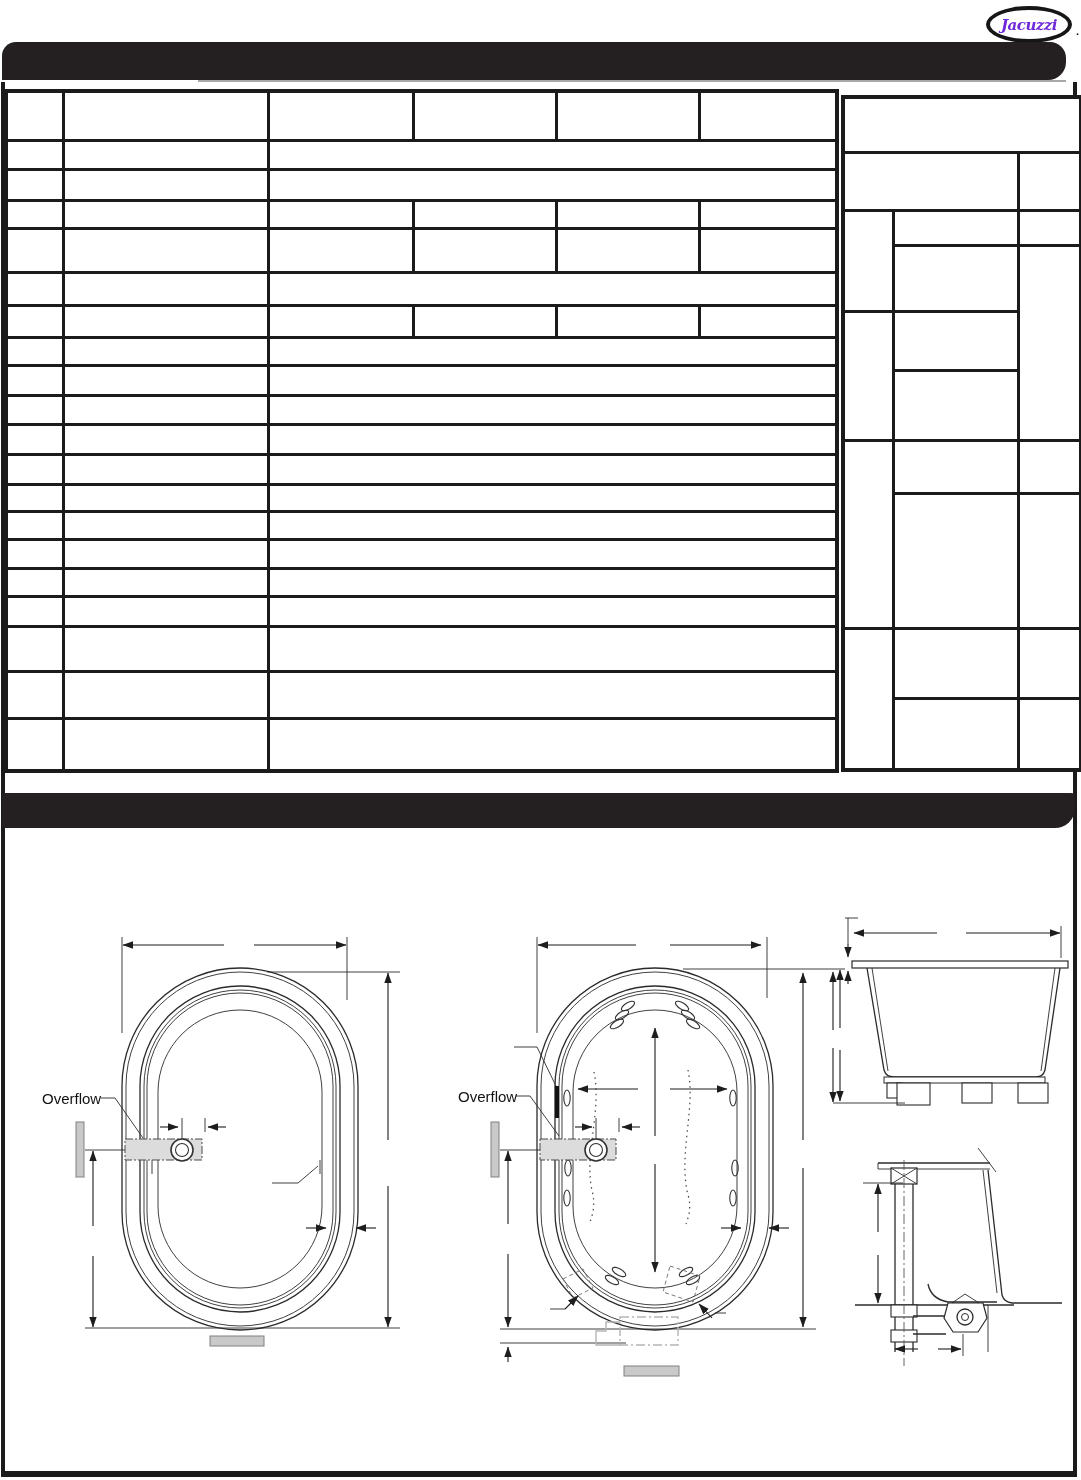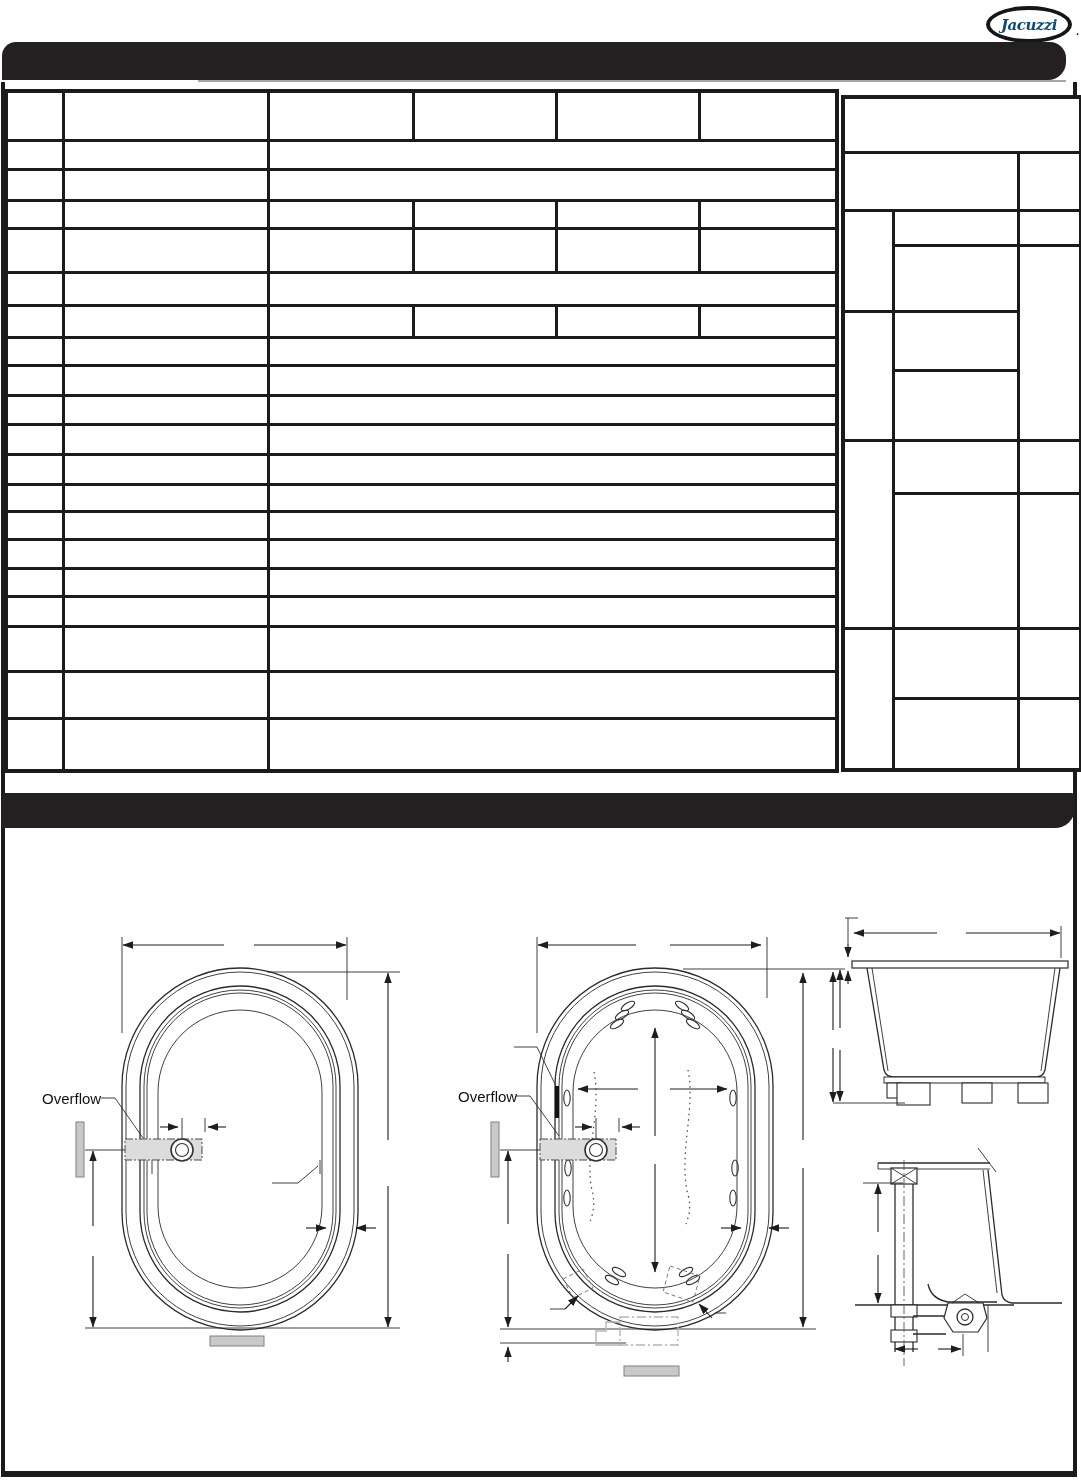--- a/index.html
+++ b/index.html
@@ -3,21 +3,21 @@
 <meta charset="utf-8">
 <style>
   html,body{margin:0;padding:0;background:#ffffff;}
   #page{position:relative;width:1081px;height:1480px;background:#ffffff;overflow:hidden;
         font-family:"Liberation Sans",sans-serif;}
   
   #logo-wrap{position:absolute;left:984px;top:4px;width:96px;height:36px;}
   #logo-oval{position:absolute;left:2px;top:2px;width:78px;height:29px;border:4px solid #161616;
              border-radius:50%;display:flex;align-items:center;justify-content:center;
              font-family:"DejaVu Serif",serif;font-style:italic;font-weight:700;font-size:15px;
-             color:#0c4a6e;letter-spacing:-0.5px;}
+             color:#6d28d9;letter-spacing:-0.5px;}
   #logo-mark{position:absolute;right:1px;bottom:3px;font-weight:700;font-size:11px;color:#161616;}
   
   .black-bar{position:absolute;background:#241f21;}
   #bar1{left:2px;top:42px;width:1064px;height:38px;border-radius:14px 16px 18px 0;}
   #bar1-shadow{position:absolute;left:198px;top:80px;width:868px;height:2px;background:#a8a8a8;}
   #bar2{left:2px;top:793px;width:1073px;height:35px;border-radius:0 4px 20px 0;}
   
   #frame{position:absolute;left:1px;top:82px;width:1076px;height:1395px;box-sizing:border-box;
          border-left:4px solid #1b1b1b;border-right:4px solid #1b1b1b;border-bottom:6px solid #1b1b1b;}
   

